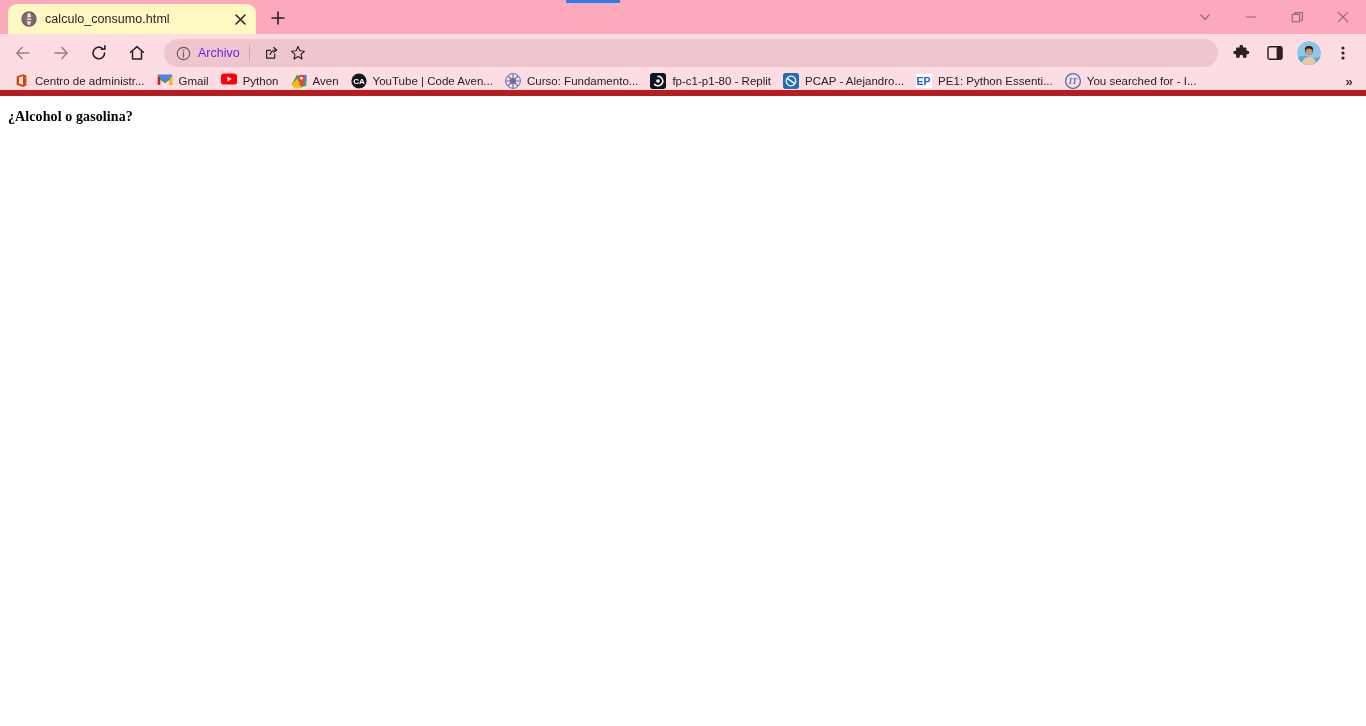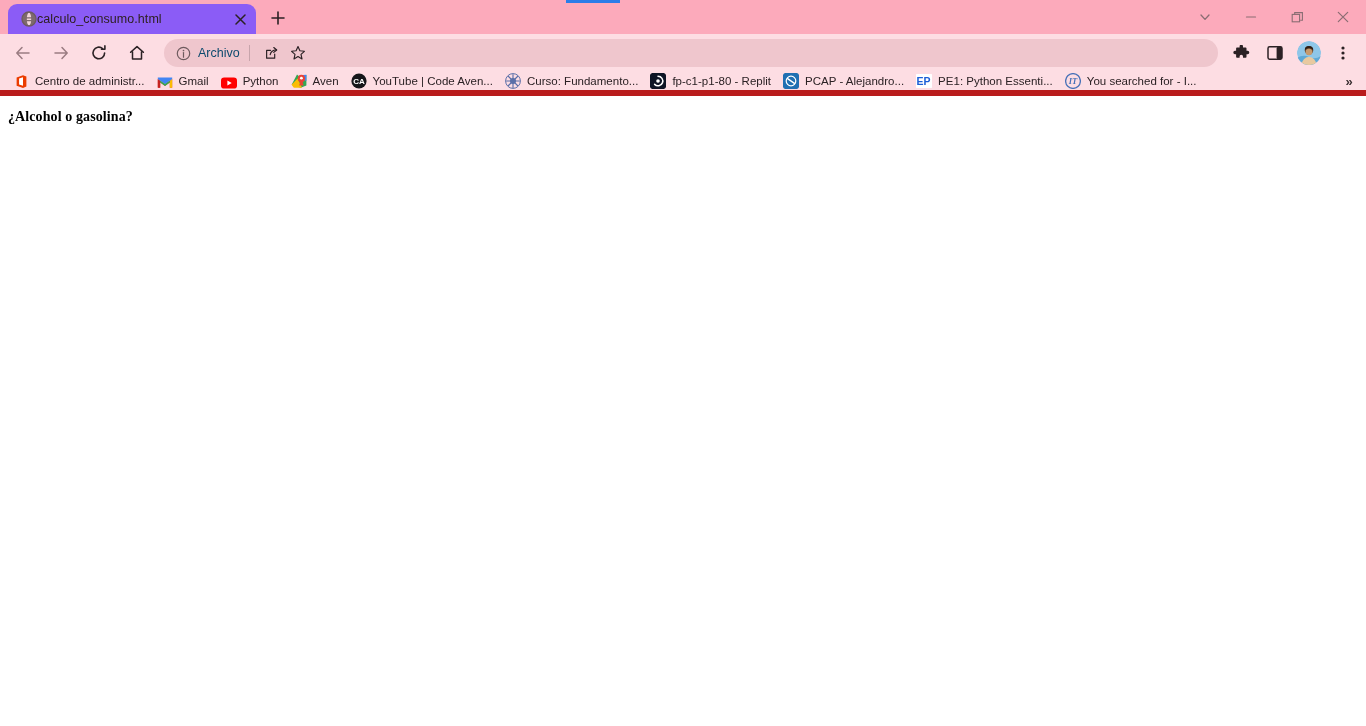--- a/index.html
+++ b/index.html
@@ -33,25 +33,25 @@
     background: #2b7de9;
   }
   .tab-strip {
     display: flex; align-items: flex-end;
     height: 34px;
     padding-left: 8px;
   }
   .tab {
     position: relative;
     width: 248px; height: 30px;
-    background: #8b5cf6;
+    background: #fef9c3;
     border-radius: 9px 9px 0 0;
     display: flex; align-items: center;
     padding: 0 6px 0 12px;
-    gap: 0;
+    gap: 8px;
   }
   .tab-favicon {
     width: 17px; height: 17px;
     flex: 0 0 17px;
     display: flex; align-items: center; justify-content: center;
   }
   .tab-title {
     flex: 1 1 auto;
     font-size: 12.5px;
     color: #2e2022;
@@ -109,21 +109,21 @@
     background: #efc6cd;
     border-radius: 15px;
     display: flex;
     align-items: center;
     padding: 0 4px 0 10px;
     min-width: 0;
   }
   .info-icon { flex: 0 0 18px; display: flex; align-items: center; justify-content: center; }
   .omnibox-scheme {
     font-size: 12.5px;
-    color: #0c4a6e;
+    color: #6d28d9;
     margin-left: 6px;
     white-space: nowrap;
   }
   .omnibox-divider {
     width: 1px; height: 16px;
     background: #c7a4ab;
     margin: 0 9px;
     flex: 0 0 1px;
   }
   .omnibox-url {
@@ -175,21 +175,21 @@
     gap: 6px;
     padding: 2px 7px 2px 5px;
     border-radius: 4px;
     height: 20px;
     flex: 0 0 auto;
     white-space: nowrap;
   }
   .bm-icon {
     width: 16px; height: 16px;
     flex: 0 0 16px;
-    display: flex; align-items: flex-end; justify-content: center;
+    display: flex; align-items: flex-start; justify-content: center;
     border-radius: 2px;
     overflow: hidden;
   }
   .bm-label {
     font-size: 11.5px;
     color: #2b2124;
     letter-spacing: 0.01px;
   }
   .bm-overflow {
     position: absolute;

